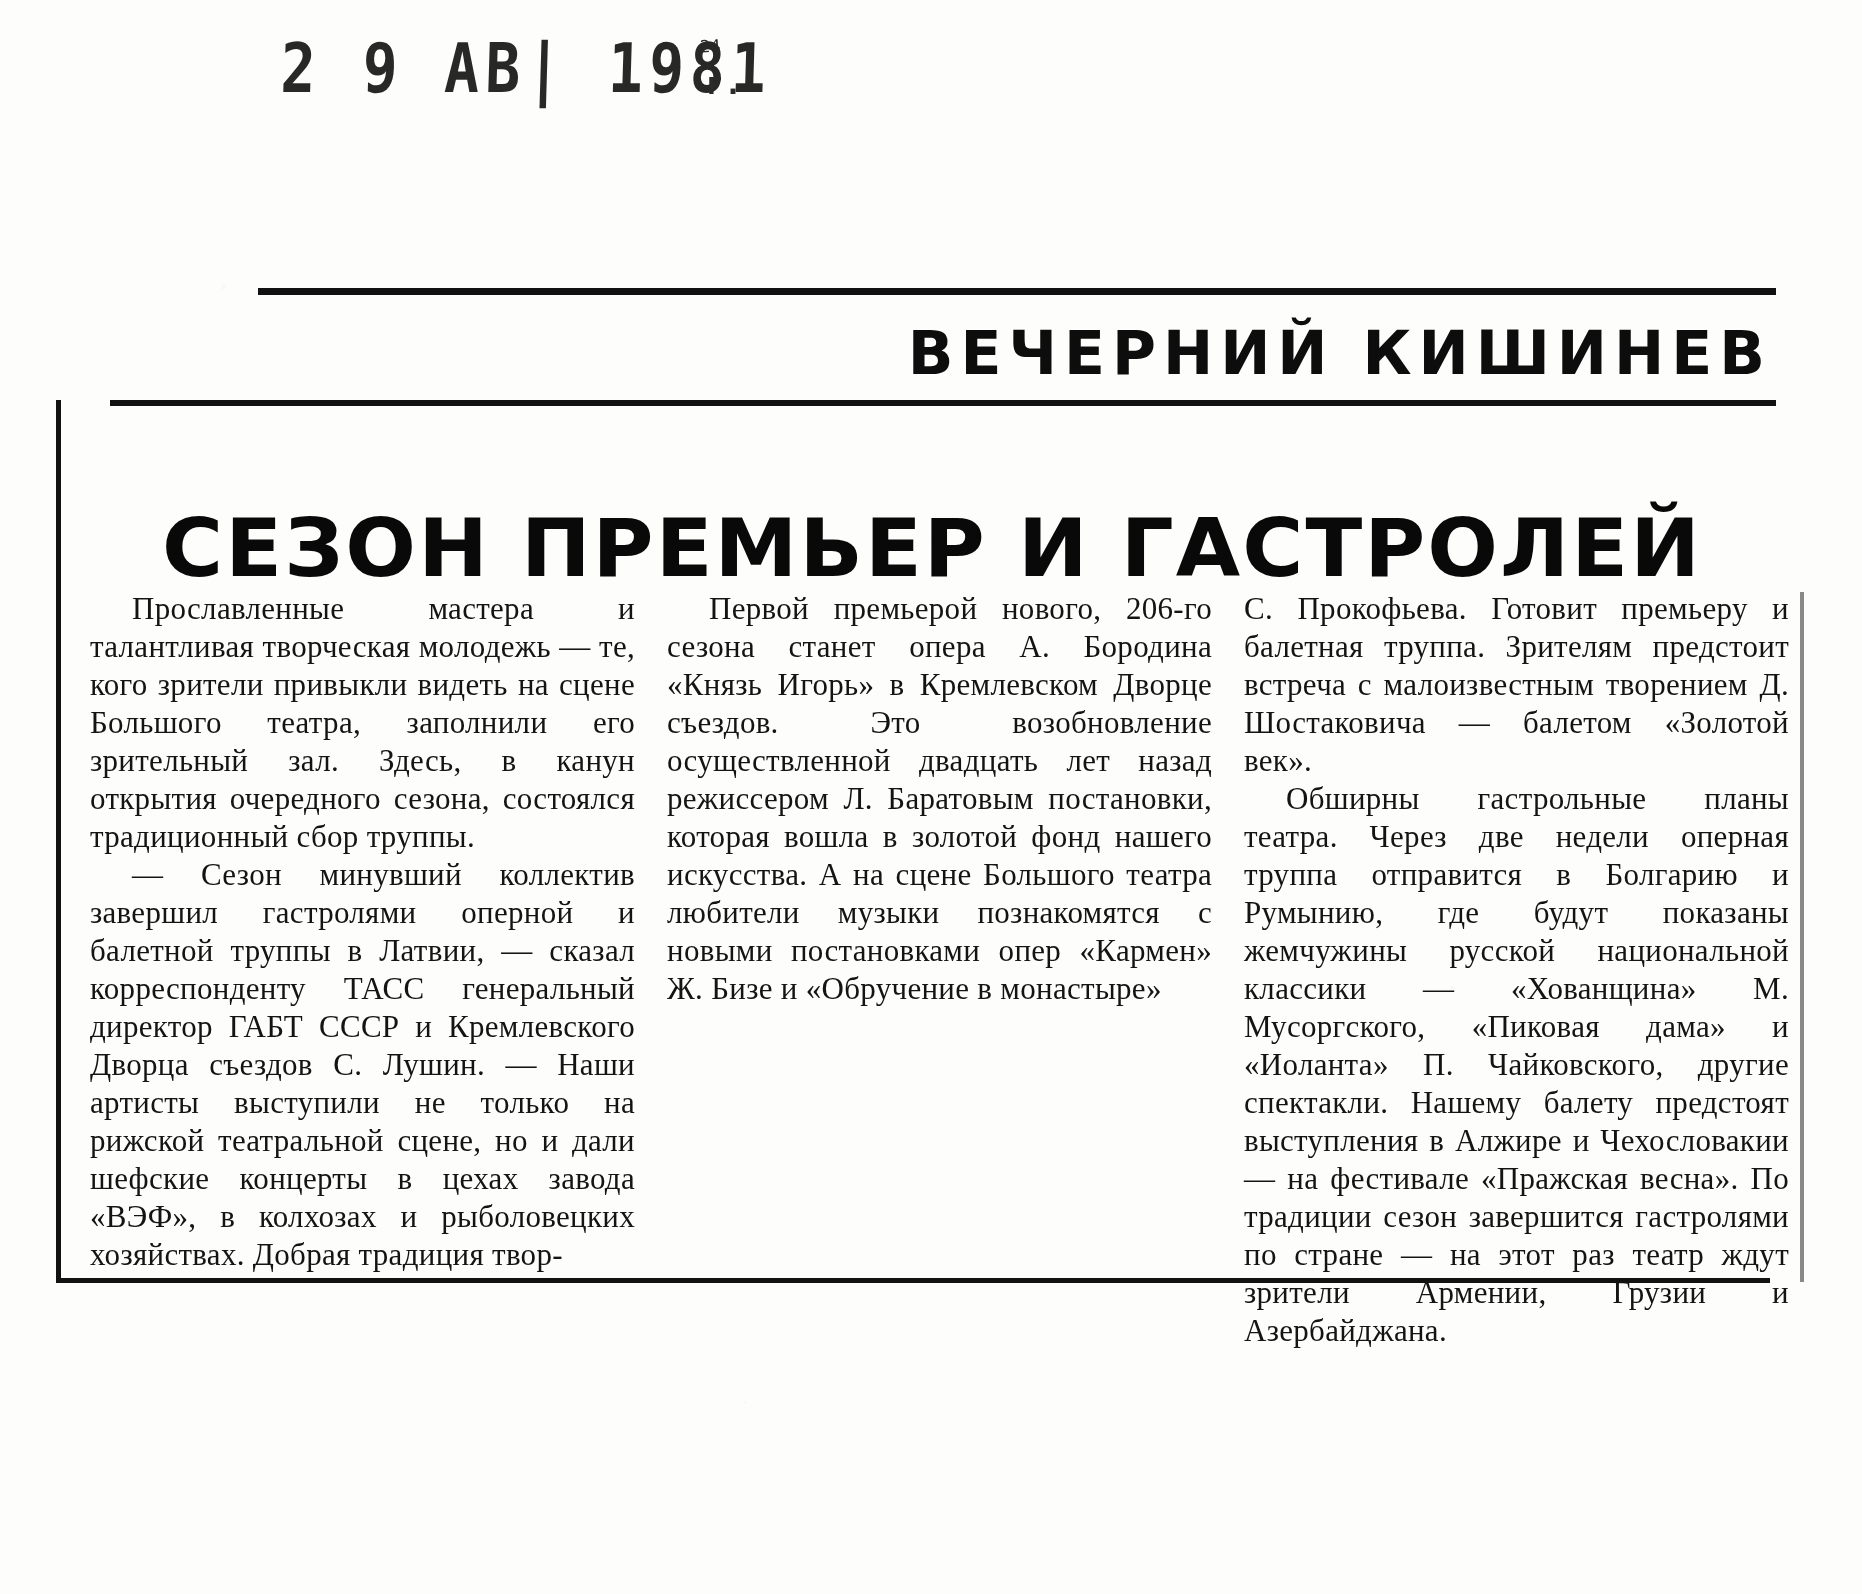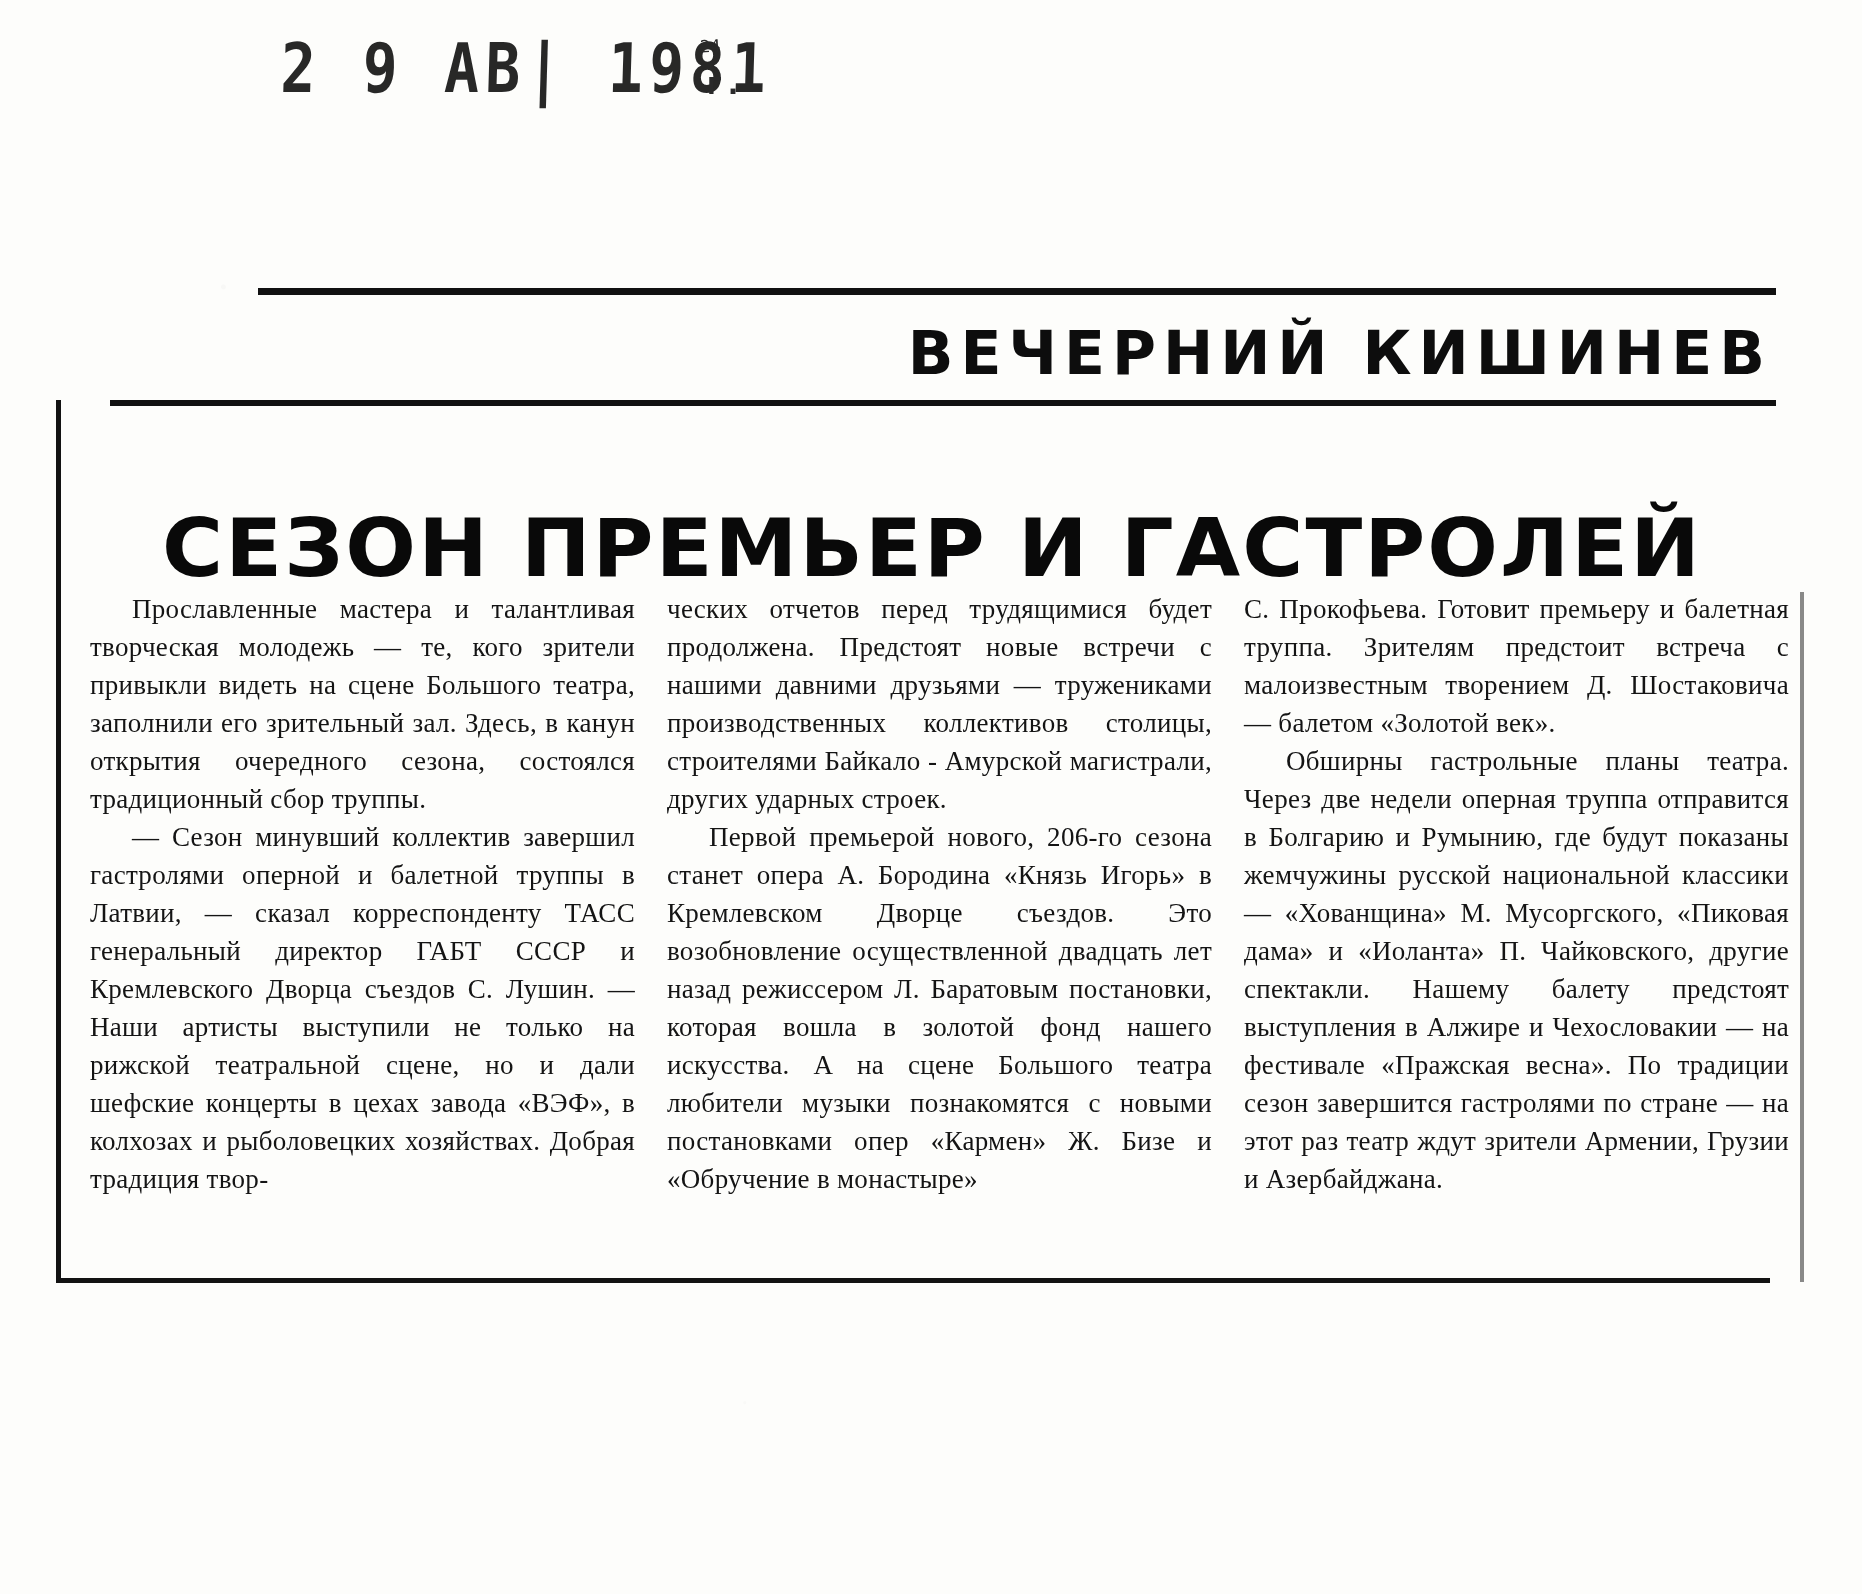--- a/index.html
+++ b/index.html
@@ -106,21 +106,21 @@
   .columns {
     position: absolute;
     left: 90px;
     top: 590px;
     width: 1700px;
     display: flex;
     gap: 32px;
   }
   .col {
     width: 545px;
-    font-size: 27px;
+    font-size: 31px;
     line-height: 38px;
     text-align: justify;
     text-justify: inter-word;
     color: #141414;
     font-family: "Liberation Serif", serif;
     letter-spacing: 0.3px;
   }
   .col p {
     margin: 0 0 0 0;
     text-align: justify;
@@ -189,21 +189,20 @@
   <div class="frame-left"></div>
   <div class="frame-right"></div>
   <div class="frame-bottom"></div>
 
   <div class="columns">
     <div class="col">
       <p class="indent">Прославленные мастера и талантливая творческая молодежь — те, кого зрители привыкли видеть на сцене Большого театра, заполнили его зрительный зал. Здесь, в канун открытия очередного сезона, состоялся традиционный сбор труппы.</p>
       <p class="indent">— Сезон минувший коллектив завершил гастролями оперной и балетной труппы в Латвии, — сказал корреспонденту ТАСС генеральный директор ГАБТ СССР и Кремлевского Дворца съездов С. Лушин. — Наши артисты выступили не только на рижской театральной сцене, но и дали шефские концерты в цехах завода «ВЭФ», в колхозах и рыболовецких хозяйствах. Добрая традиция твор-</p>
     </div>
     <div class="col">
-      <p>ческих отчетов перед трудящимися будет продолжена. Предстоят новые встречи с нашими давними друзьями — тружениками производственных коллективов столицы, строителями Байкало - Амурской магистрали, других ударных строек.</p>
       <p class="indent">Первой премьерой нового, 206-го сезона станет опера А. Бородина «Князь Игорь» в Кремлевском Дворце съездов. Это возобновление осуществленной двадцать лет назад режиссером Л. Баратовым постановки, которая вошла в золотой фонд нашего искусства. А на сцене Большого театра любители музыки познакомятся с новыми постановками опер «Кармен» Ж. Бизе и «Обручение в монастыре»</p>
     </div>
     <div class="col">
       <p>С. Прокофьева. Готовит премьеру и балетная труппа. Зрителям предстоит встреча с малоизвестным творением Д. Шостаковича — балетом «Золотой век».</p>
       <p class="indent">Обширны гастрольные планы театра. Через две недели оперная труппа отправится в Болгарию и Румынию, где будут показаны жемчужины русской национальной классики — «Хованщина» М. Мусоргского, «Пиковая дама» и «Иоланта» П. Чайковского, другие спектакли. Нашему балету предстоят выступления в Алжире и Чехословакии — на фестивале «Пражская весна». По традиции сезон завершится гастролями по стране — на этот раз театр ждут зрители Армении, Грузии и Азербайджана.</p>
     </div>
   </div>
 
   <div class="grain"></div>
 </div>

